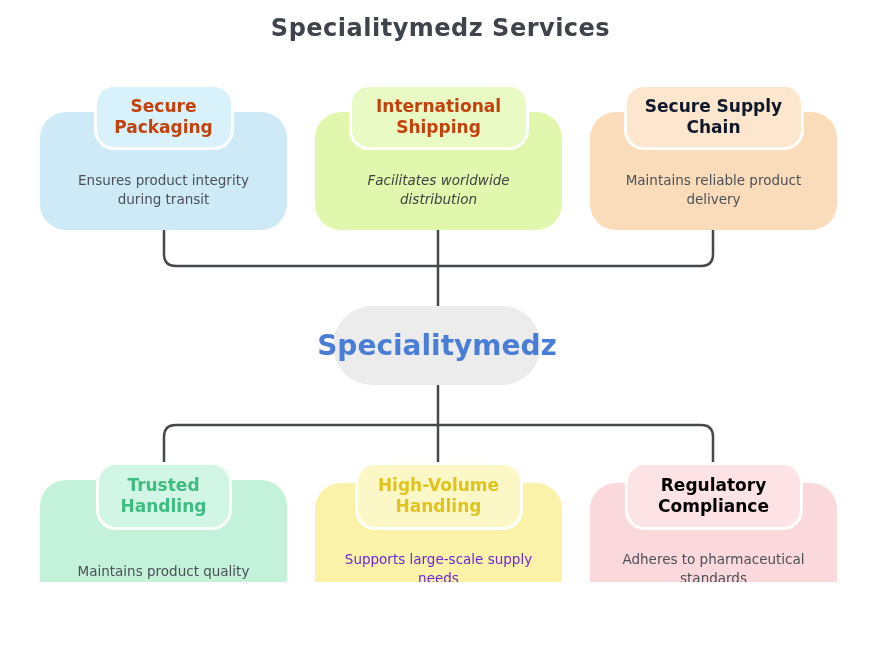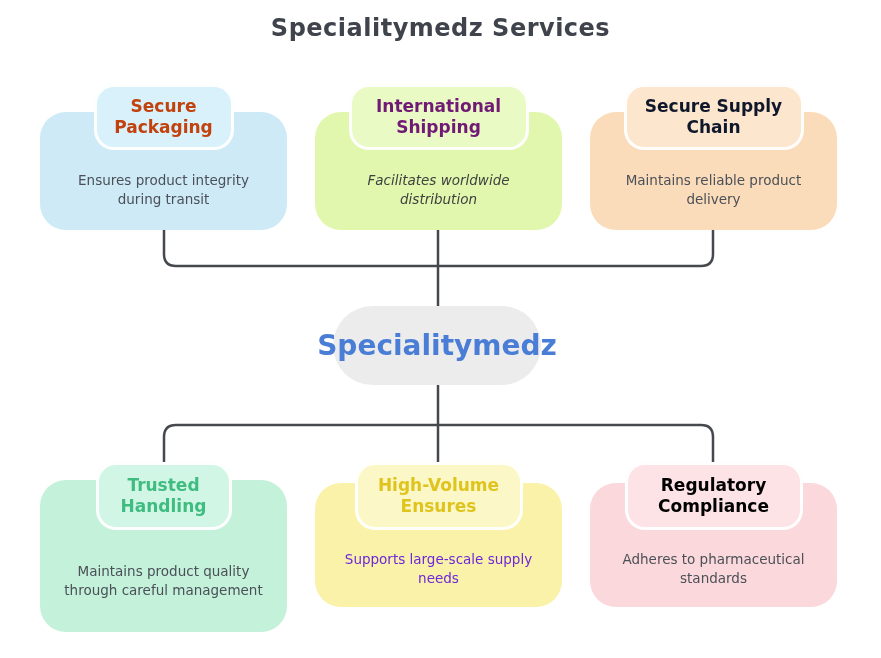--- a/index.html
+++ b/index.html
@@ -1,18 +1,18 @@
 <!DOCTYPE html>
 <html><head>
 <meta charset="utf-8">
 <style>
   html,body{margin:0;padding:0;background:#ffffff;}
   .canvas{
     position:relative;
-    width:881px;height:658px;
+    width:881px;height:582px;
     background:#ffffff;
     font-family:"DejaVu Sans","Liberation Sans",sans-serif;
     overflow:hidden;
   }
   .page-title{
     position:absolute;
     top:14px;left:0;width:100%;
     margin:0;
     text-align:center;
     font-size:24px;
@@ -96,21 +96,21 @@
   </svg>
 
   <div class="card c1" style="background: rgb(205, 234, 246);">
     <div class="pill" style="background: rgb(217, 241, 251); color: #c2410c;">
       <span>Secure Packaging</span>
     </div>
     <div class="desc" style="color: rgb(75, 80, 88);">Ensures product integrity during transit</div>
   </div>
 
   <div class="card c2" style="background: rgb(225, 247, 174);">
-    <div class="pill" style="background: rgb(234, 250, 197); color: #701a75;">
+    <div class="pill" style="background: rgb(234, 250, 197); color: #c2410c;">
       <span>International Shipping</span>
     </div>
     <div class="desc" style="color: #404040; font-style: italic;">Facilitates worldwide distribution</div>
   </div>
 
   <div class="card c3" style="background: rgb(251, 220, 186);">
     <div class="pill" style="background: rgb(252, 230, 205); color: #0f172a;">
       <span>Secure Supply Chain</span>
     </div>
     <div class="desc" style="color: rgb(75, 80, 88);">Maintains reliable product delivery</div>
@@ -122,21 +122,21 @@
 
   <div class="card c4" style="background: rgb(195, 241, 218);">
     <div class="pill" style="background: rgb(210, 246, 229); color: rgb(63, 188, 128);">
       <span>Trusted Handling</span>
     </div>
     <div class="desc" style="color: rgb(75, 80, 88);">Maintains product quality through careful management</div>
   </div>
 
   <div class="card c5" style="background: rgb(250, 242, 169);">
     <div class="pill" style="background: rgb(252, 247, 198); color: rgb(224, 196, 30);">
-      <span>High-Volume Ensures</span>
+      <span>High-Volume Handling</span>
     </div>
     <div class="desc" style="color: #6d28d9;">Supports large-scale supply needs</div>
   </div>
 
   <div class="card c6" style="background: rgb(251, 216, 219);">
     <div class="pill" style="background: rgb(253, 227, 230); color: #000000; justify-content: center;">
       <span>Regulatory Compliance</span>
     </div>
     <div class="desc" style="color: rgb(75, 80, 88);">Adheres to pharmaceutical standards</div>
   </div>

